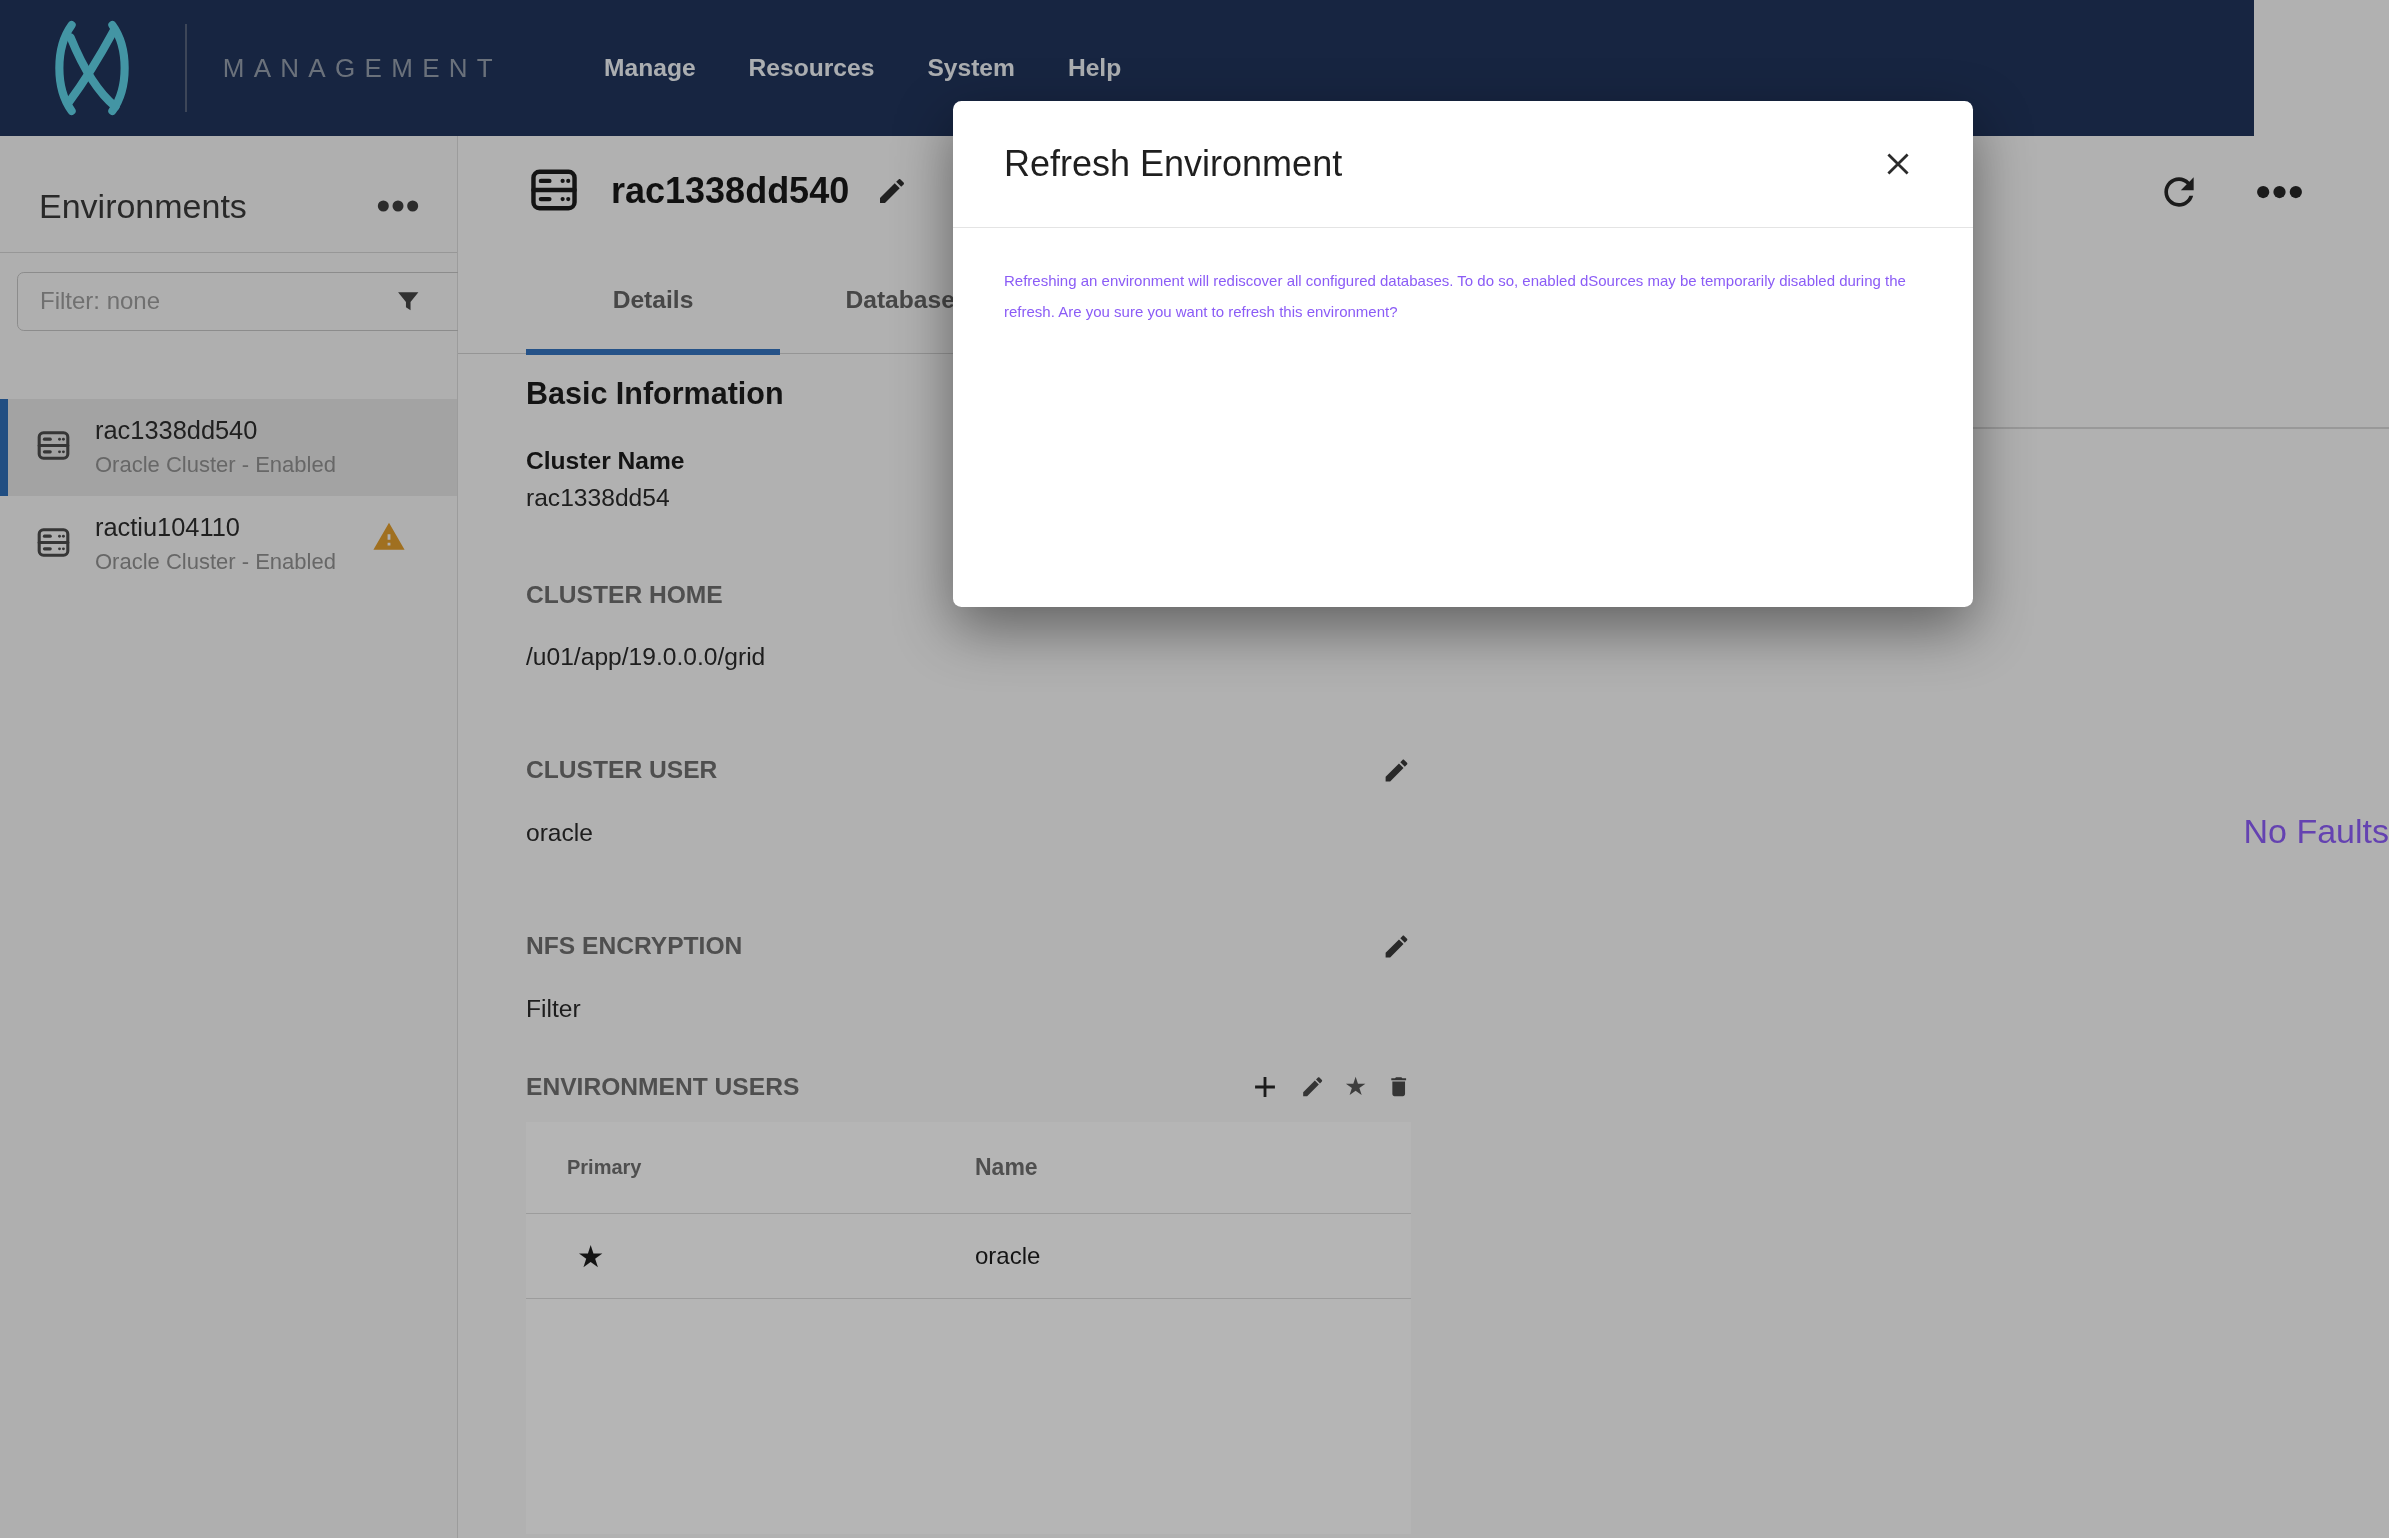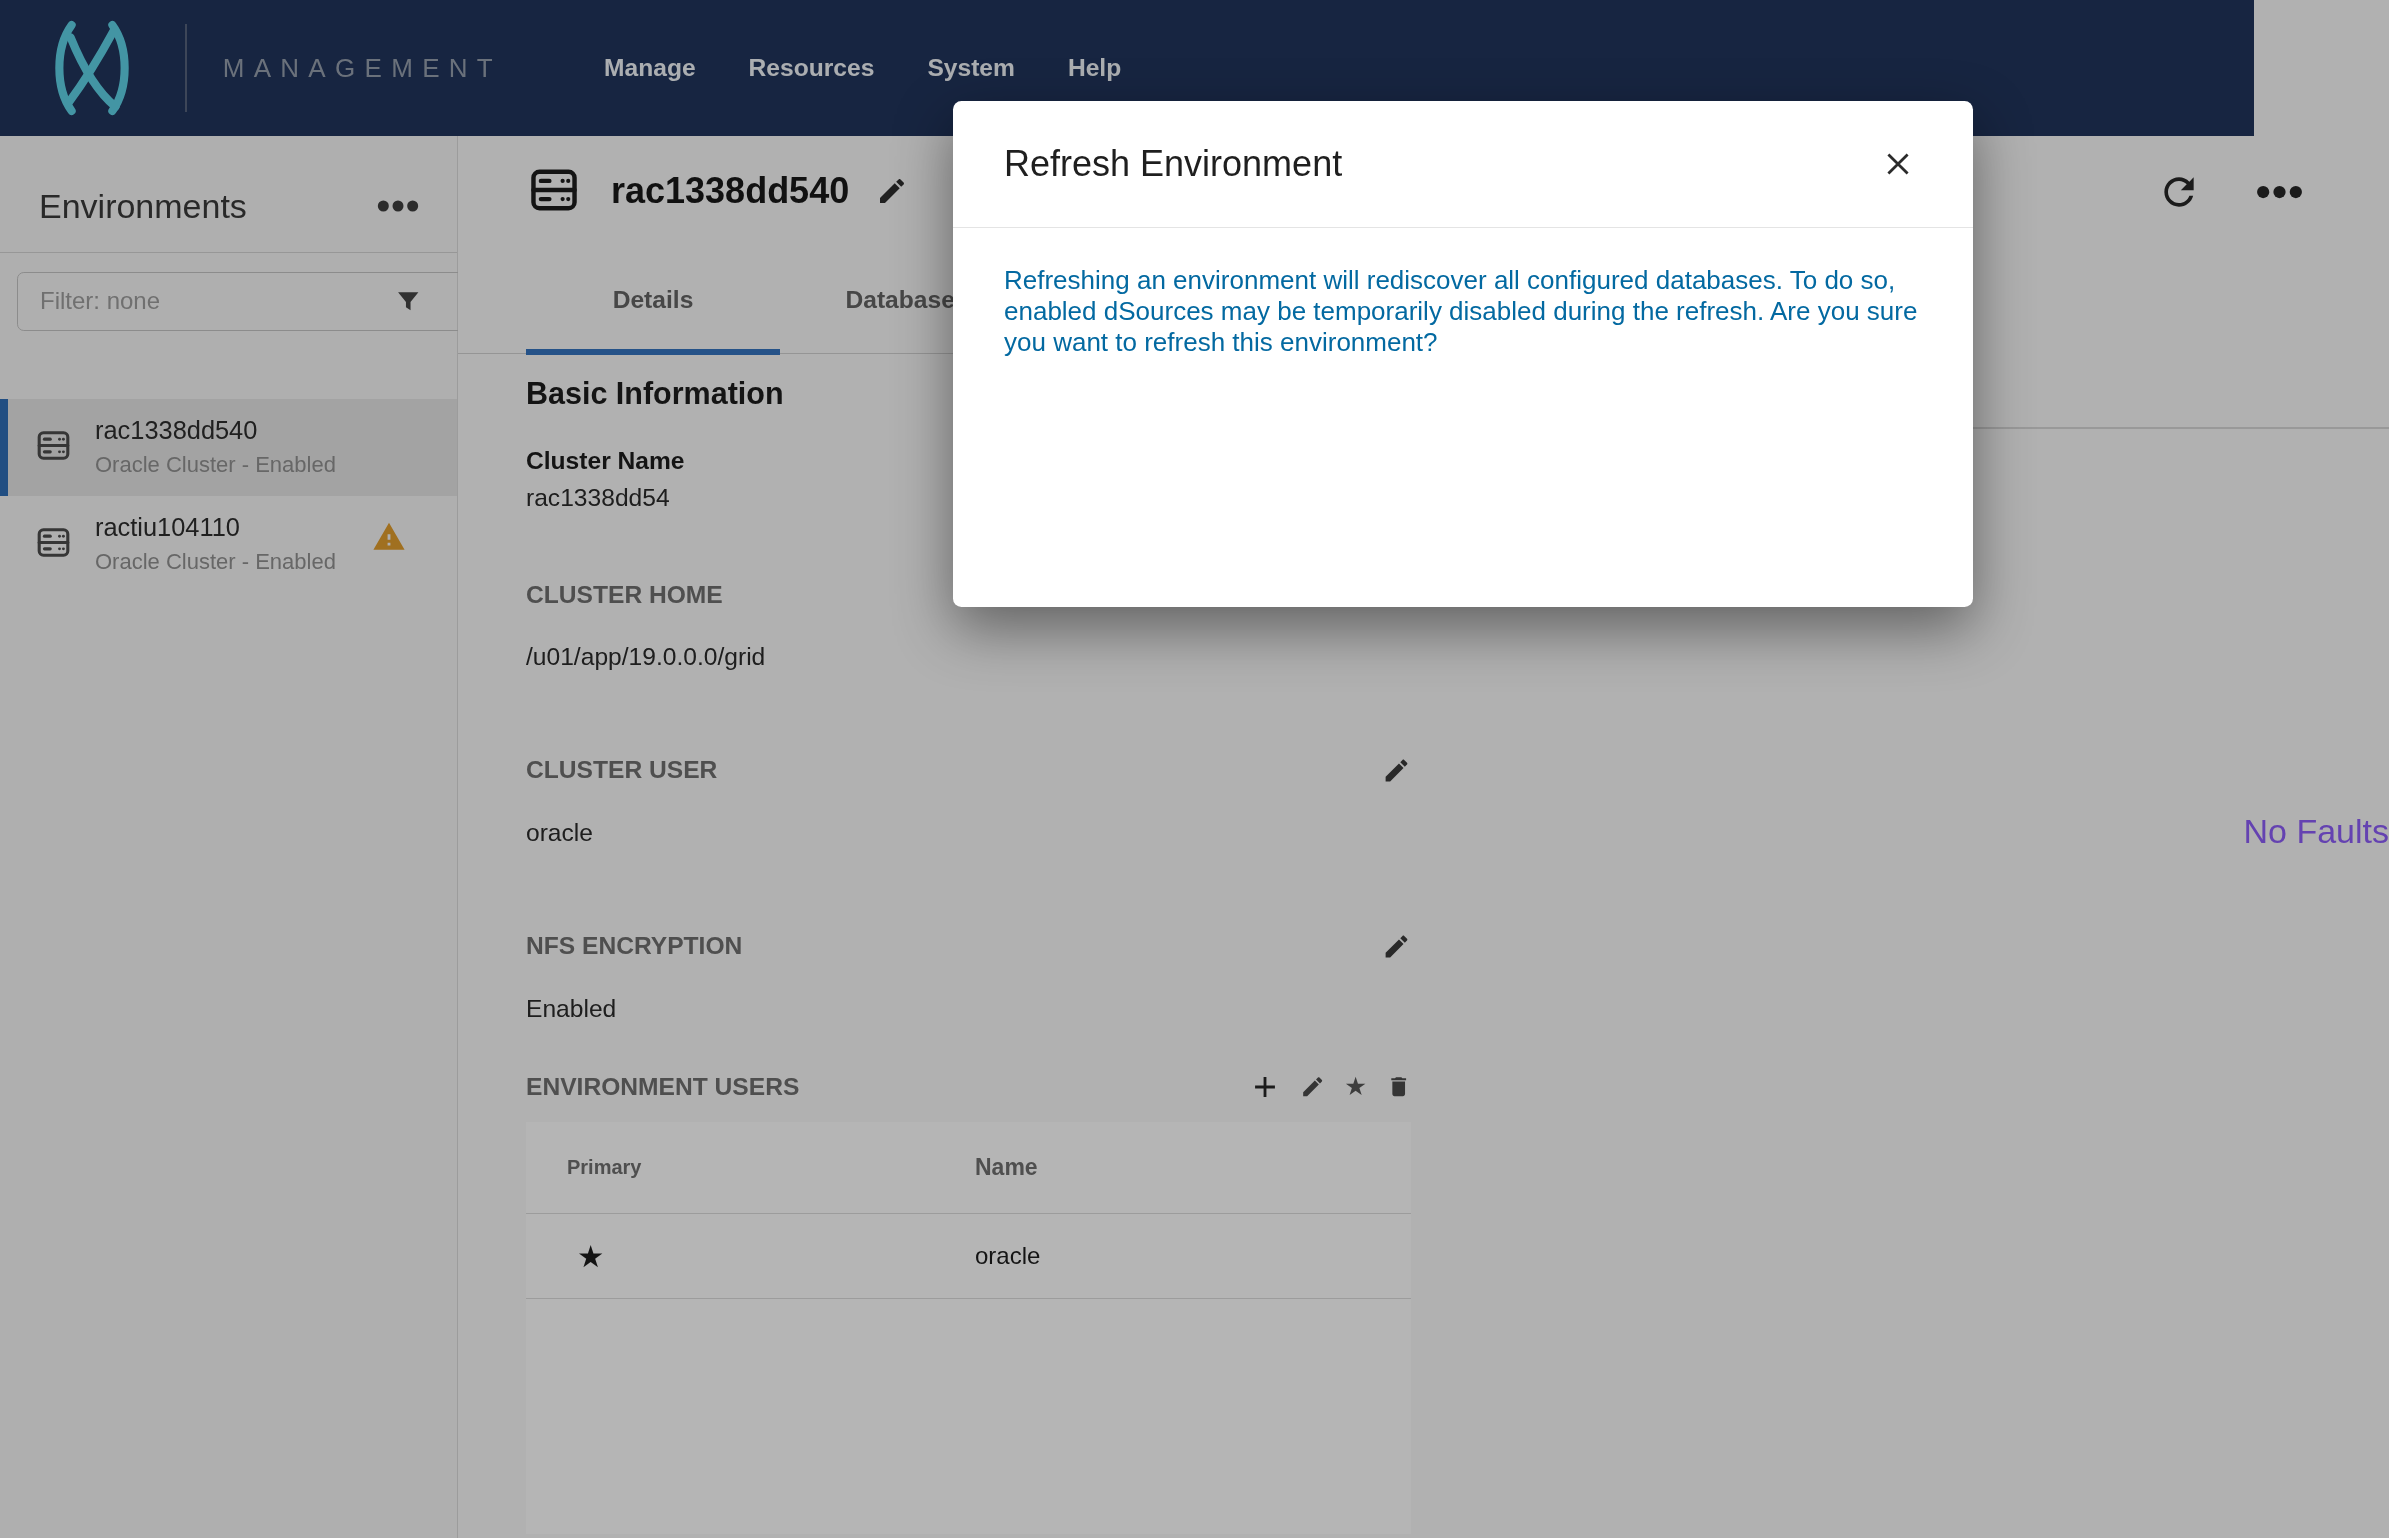--- a/index.html
+++ b/index.html
@@ -77,21 +77,21 @@
   .row-name { font-size:24px; color:#1d1d1d; }
 
   
   .backdrop { position:fixed; inset:0; background:rgba(0,0,0,0.28); z-index:40; }
   .modal { position:fixed; left:953px; top:101px; width:1020px; height:506px; background:#ffffff;
     border-radius:8.5px; z-index:50; box-shadow:0 21px 59px rgba(0,0,0,0.45); }
   .modal-header { height:127px; display:flex; align-items:center; justify-content:space-between;
     padding:0 59px 0 51px; border-bottom:1.7px solid #e4e4e4; }
   .modal-title { font-size:36px; font-weight:400; color:#1f1f1f; }
   .modal-body { padding:37px 51px 0 51px; }
-  .modal-message { width:919px; font-size:26px; line-height:31px; color:#0369a1; }
+  .modal-message { width:919px; font-size:15px; line-height:31px; color:#8b5cf6; }
   .modal-footer { position:absolute; right:47px; bottom:30px; display:flex; gap:10.2px; }
   .btn { height:56px; padding:0 37px; border:none; border-radius:6.8px; font-size:24.6px;
     font-weight:700; cursor:pointer; font-family:"Liberation Sans", sans-serif; }
   .btn-cancel { background:#f2f2f2; color:#4d4d4d; }
   .btn-confirm { background:#3b76c4; color:#ffffff; }
 </style>
 </head>
 <body>
 
 <div class="nav">
@@ -243,21 +243,21 @@
         <div class="field-value-spaced">oracle</div>
 
         <div class="field-row">
           <span class="field-label-caps">NFS ENCRYPTION</span>
           <button class="icon-btn">
             <svg width="29" height="29" viewBox="0 0 24 24" fill="#3a3a3a">
               <path d="M3 17.25V21h3.75L17.81 9.94l-3.75-3.75L3 17.25zM20.71 7.04c.39-.39.39-1.02 0-1.41l-2.34-2.34c-.39-.39-1.02-.39-1.41 0l-1.83 1.83 3.75 3.75 1.83-1.83z"></path>
             </svg>
           </button>
         </div>
-        <div class="field-value-spaced">Enabled</div>
+        <div class="field-value-spaced">Filter</div>
 
         <div class="field-row tight">
           <span class="field-label-caps">ENVIRONMENT USERS</span>
           <span class="env-users-icons">
             <button class="icon-btn">
               <svg width="34" height="34" viewBox="0 0 24 24" fill="#262626">
                 <path d="M19 13h-6v6h-2v-6H5v-2h6V5h2v6h6v2z"></path>
               </svg>
             </button>
             <button class="icon-btn">

